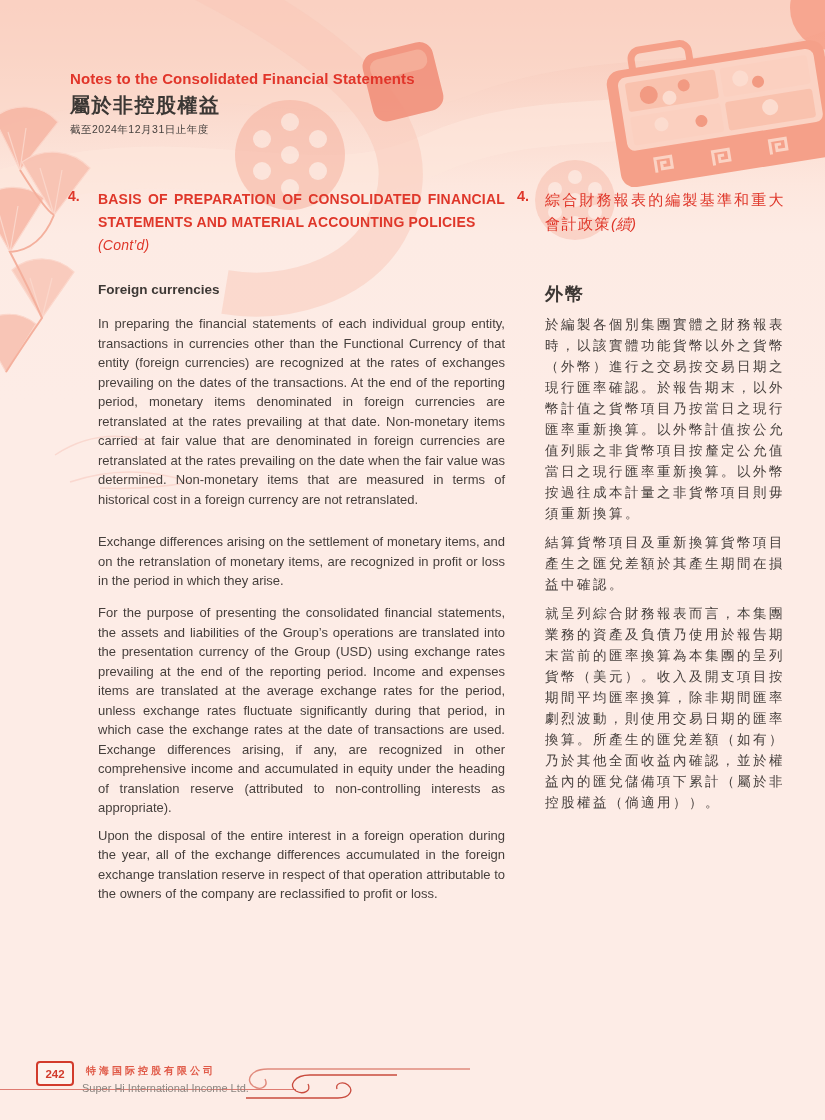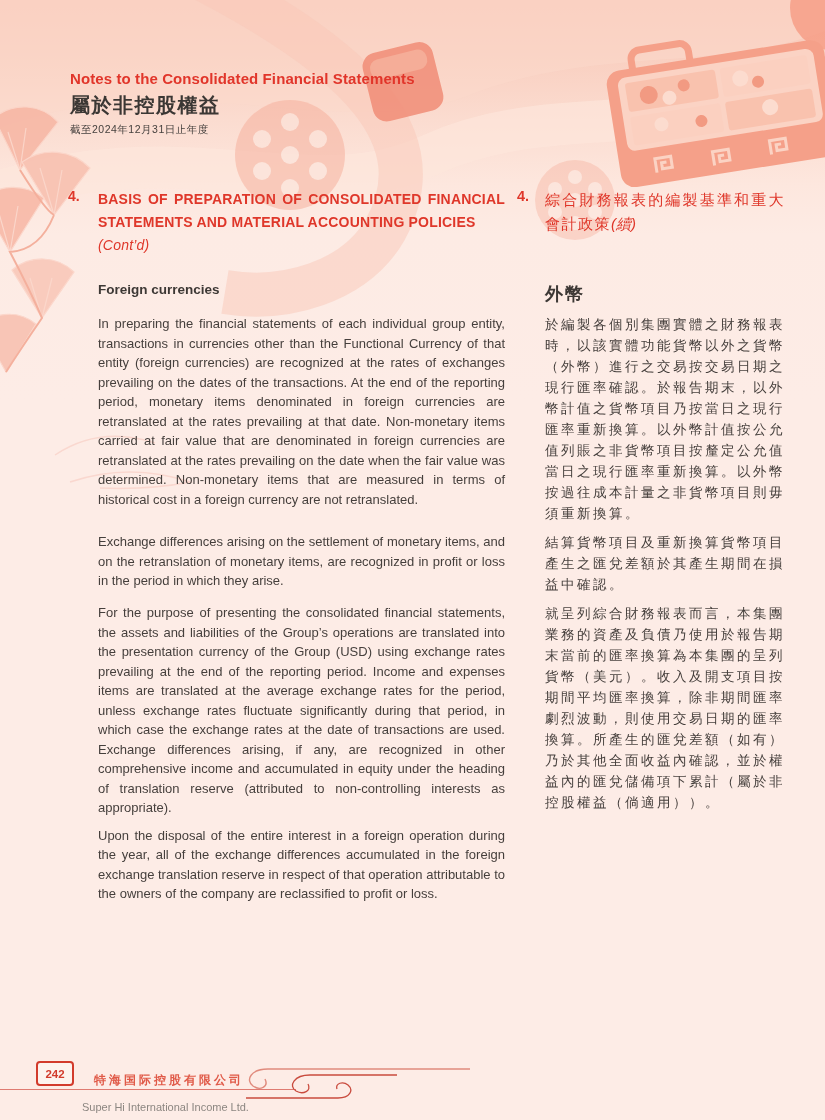--- a/index.html
+++ b/index.html
@@ -54,21 +54,21 @@
 
   
   .footer-line{position:absolute;left:0;top:1089px;width:296px;height:1px;
                background:#d4564a;opacity:.75;}
   .page-badge{
     position:absolute;left:36px;top:1061px;width:38px;height:25px;
     border:2px solid #d23b2c;border-radius:4px;background:#fdf3ee;
     display:flex;align-items:center;justify-content:center;
     font-size:11.5px;font-weight:bold;color:#d23b2c;box-sizing:border-box;}
   .company{position:absolute;left:82px;top:1060px;}
-  .company .zh{margin:12px;font-size:12px;font-weight:bold;color:#e05a48;letter-spacing:3px;}
+  .company .zh{margin:4px;font-size:10px;font-weight:bold;color:#e05a48;letter-spacing:3px;}
   .company .en{margin:2px 0 0 0;font-size:11px;color:#8c8681;}
 </style>
 </head>
 <body>
 
 <div class="page">
 
   <svg class="deco-top" width="825" height="520" viewBox="0 0 825 520" aria-hidden="true">
 
     <path d="M-50,150 C150,45 330,150 470,95 C610,40 740,80 860,15 L860,-40 L-50,-40 Z" fill="#fbd9cc" opacity="0.5"></path>

